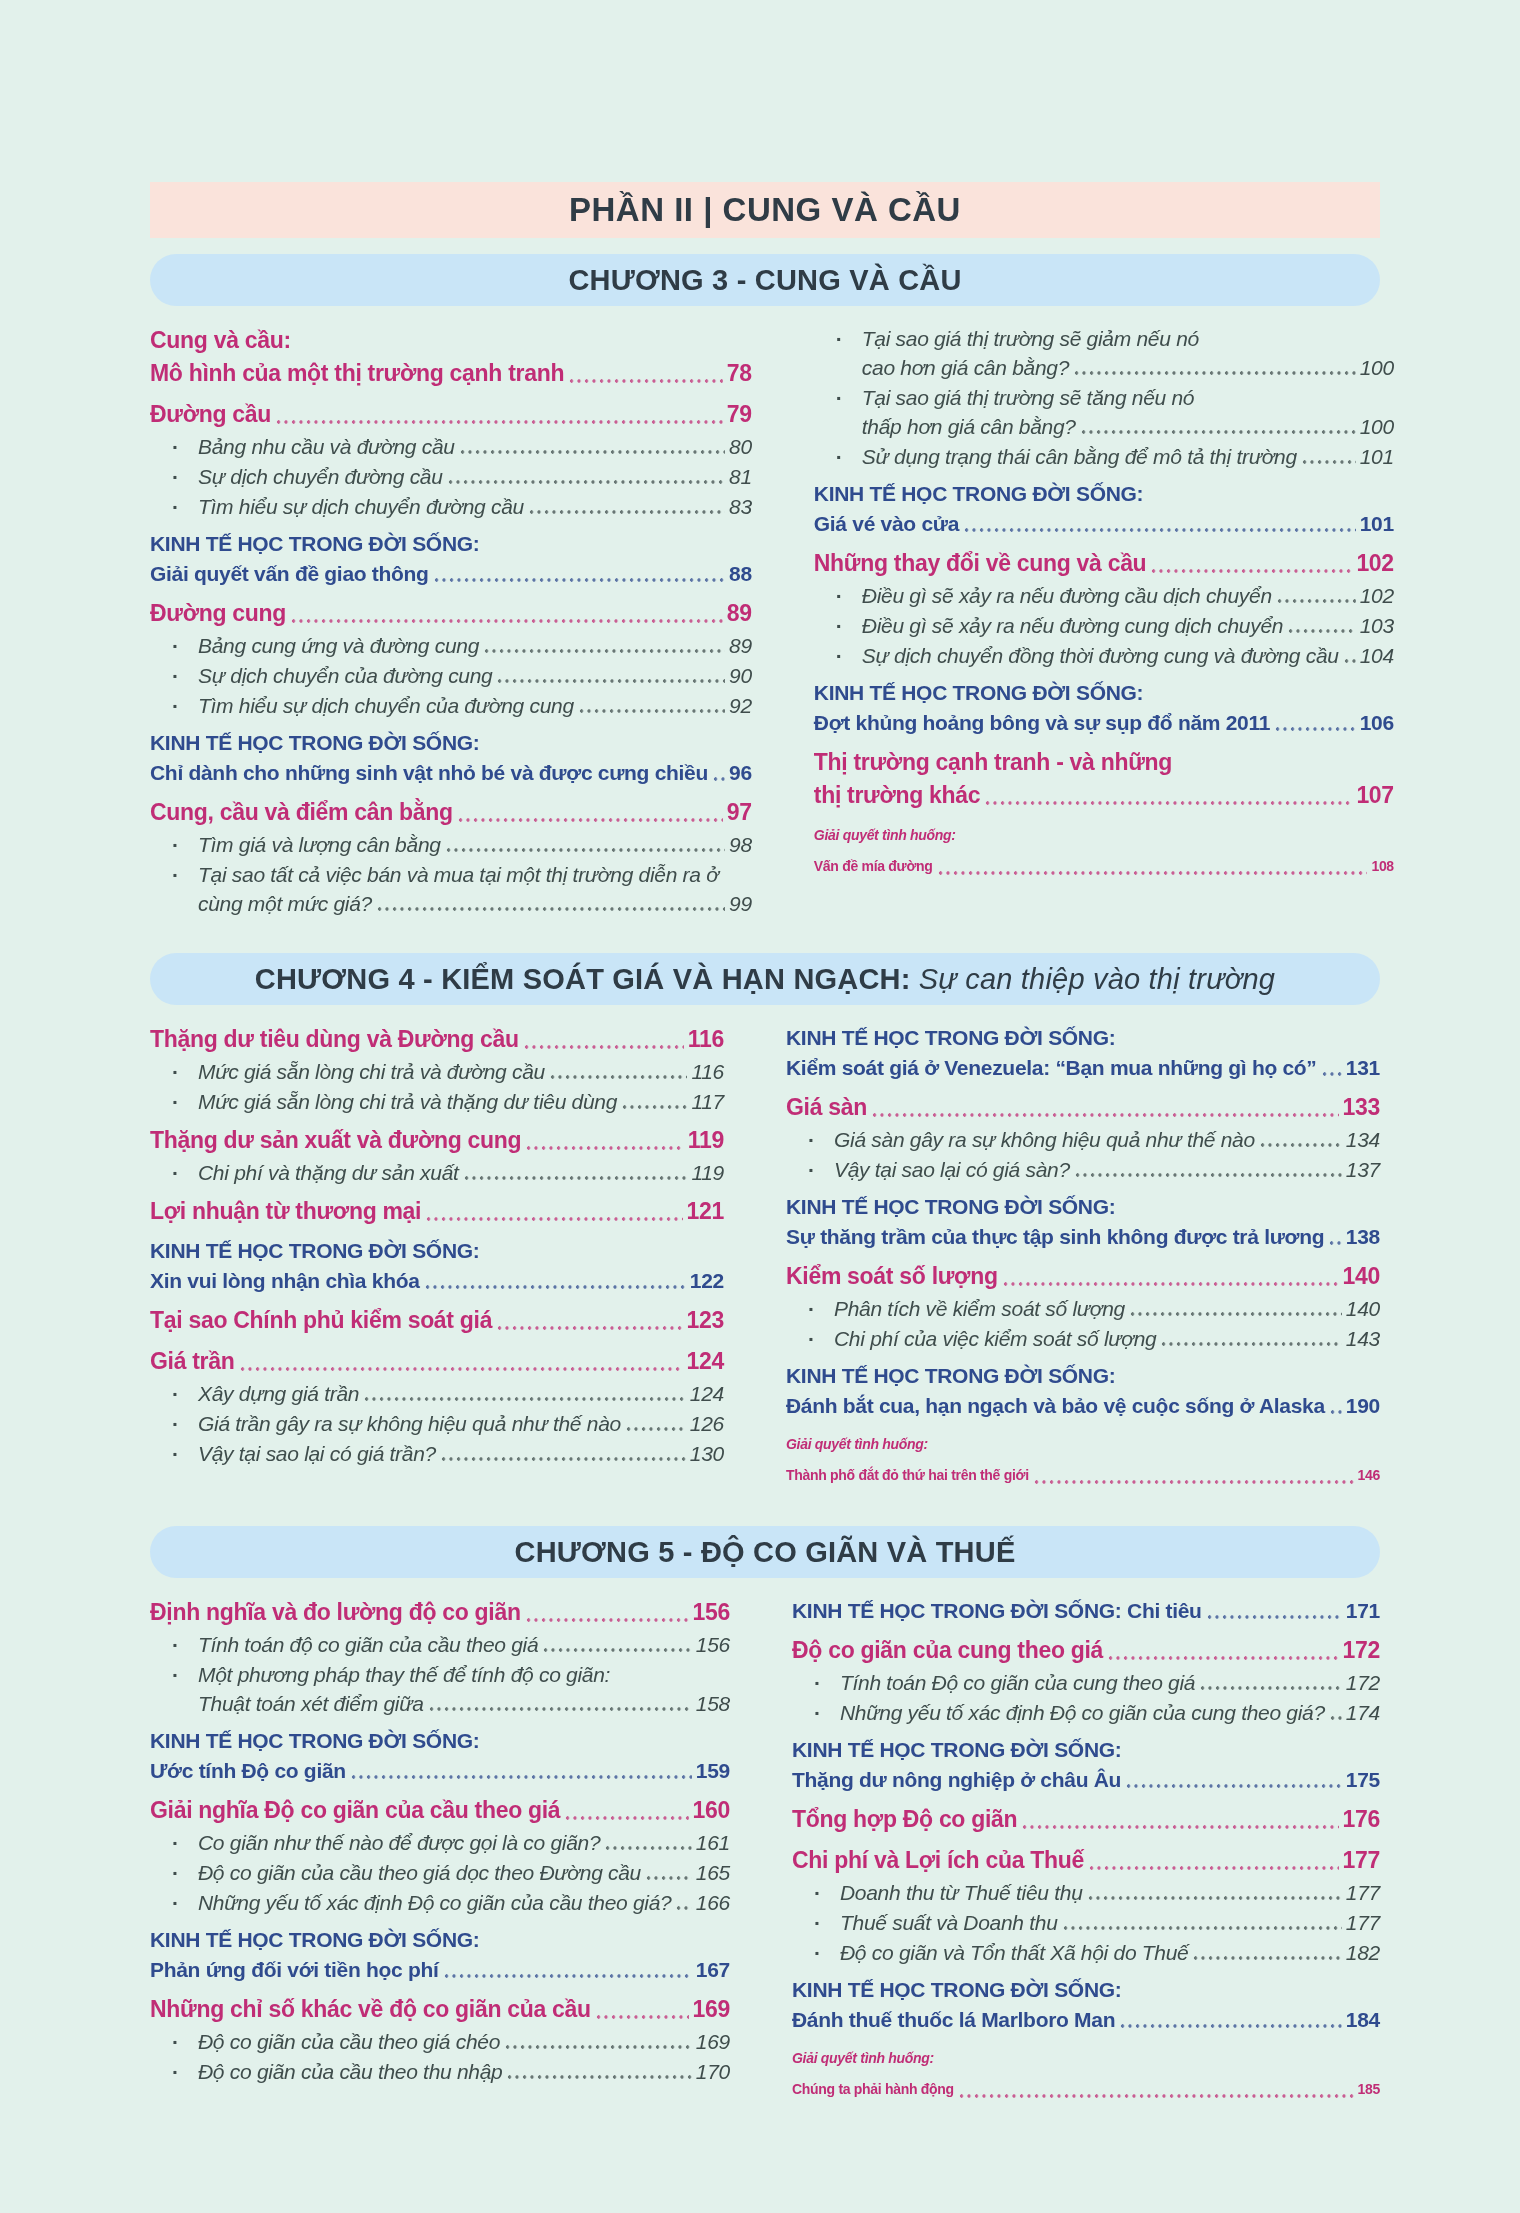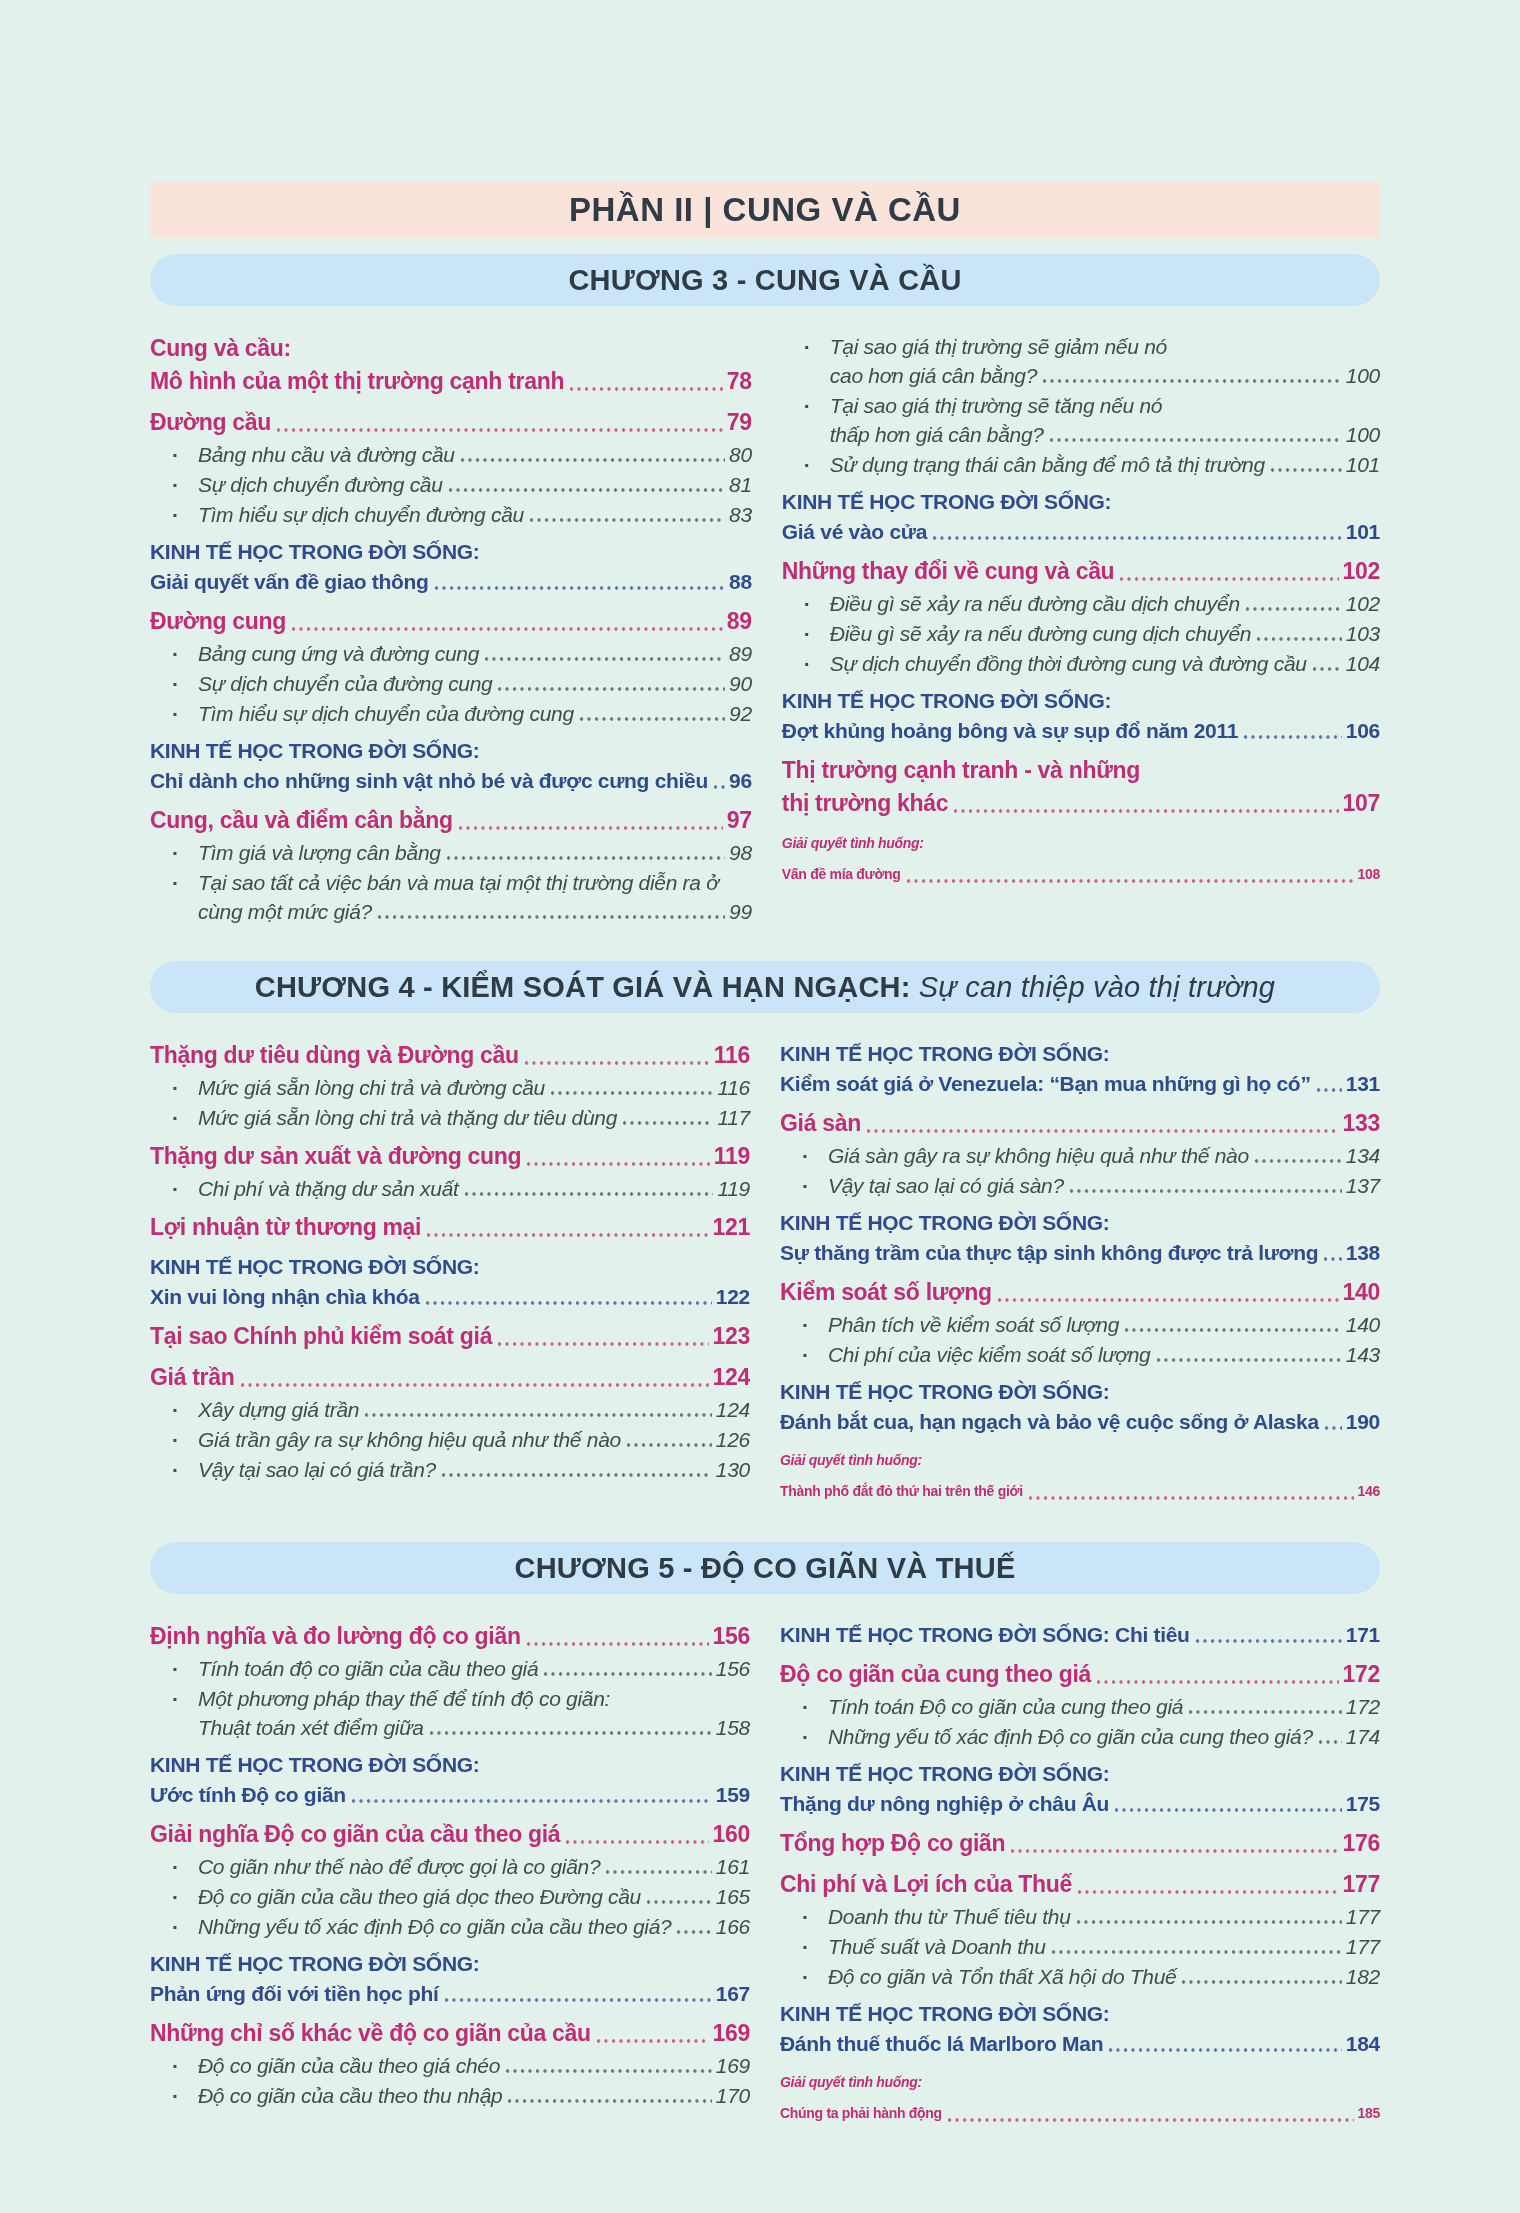--- a/index.html
+++ b/index.html
@@ -15,25 +15,25 @@
   html,body{width:1520px;height:2213px;}
   body{
     background:var(--bg);
     font-family:"Liberation Sans","DejaVu Sans",sans-serif;
     overflow:hidden;
   }
   .wrap{padding:182px 140px 0 150px;}
   .band{display:flex;align-items:center;justify-content:center;}
   .band.part{height:56px;background:var(--part-band);}
   .part-title{font-size:33px;font-weight:700;color:var(--band-text);letter-spacing:.5px;text-align:center;}
-  .band.chapter{height:52px;background:var(--chapter-band);border-radius:26px;margin:34px 0 26px;}
+  .band.chapter{height:52px;background:var(--chapter-band);border-radius:26px;margin:34px 0 18px;}
   .section:first-of-type .band.chapter{margin-top:16px;}
   .chapter-title{font-size:29px;font-weight:700;color:var(--band-text);letter-spacing:.2px;white-space:nowrap;}
   .chapter-title em{font-weight:400;font-style:italic;}
-  .cols{display:grid;grid-template-columns:1fr 1fr;column-gap:30px;align-items:start;}
+  .cols{display:grid;grid-template-columns:1fr 1fr;column-gap:62px;align-items:start;}
   .row{margin-bottom:1px;}
   .row.main,.row.eco,.row.case{margin-top:8px;}
   .row:first-child{margin-top:0;}
   .line{display:flex;align-items:baseline;letter-spacing:-.3px;}
   .txt{white-space:nowrap;}
   .row.main{color:var(--pink);font-weight:700;font-size:23px;}
   .row.main .line{line-height:33px;min-height:33px;}
   .row.eco{color:var(--navy);font-weight:700;font-size:21px;text-align:right;}
   .row.eco .line{line-height:30px;min-height:30px;}
   .row.case{color:var(--pink);font-weight:700;font-size:14px;}

